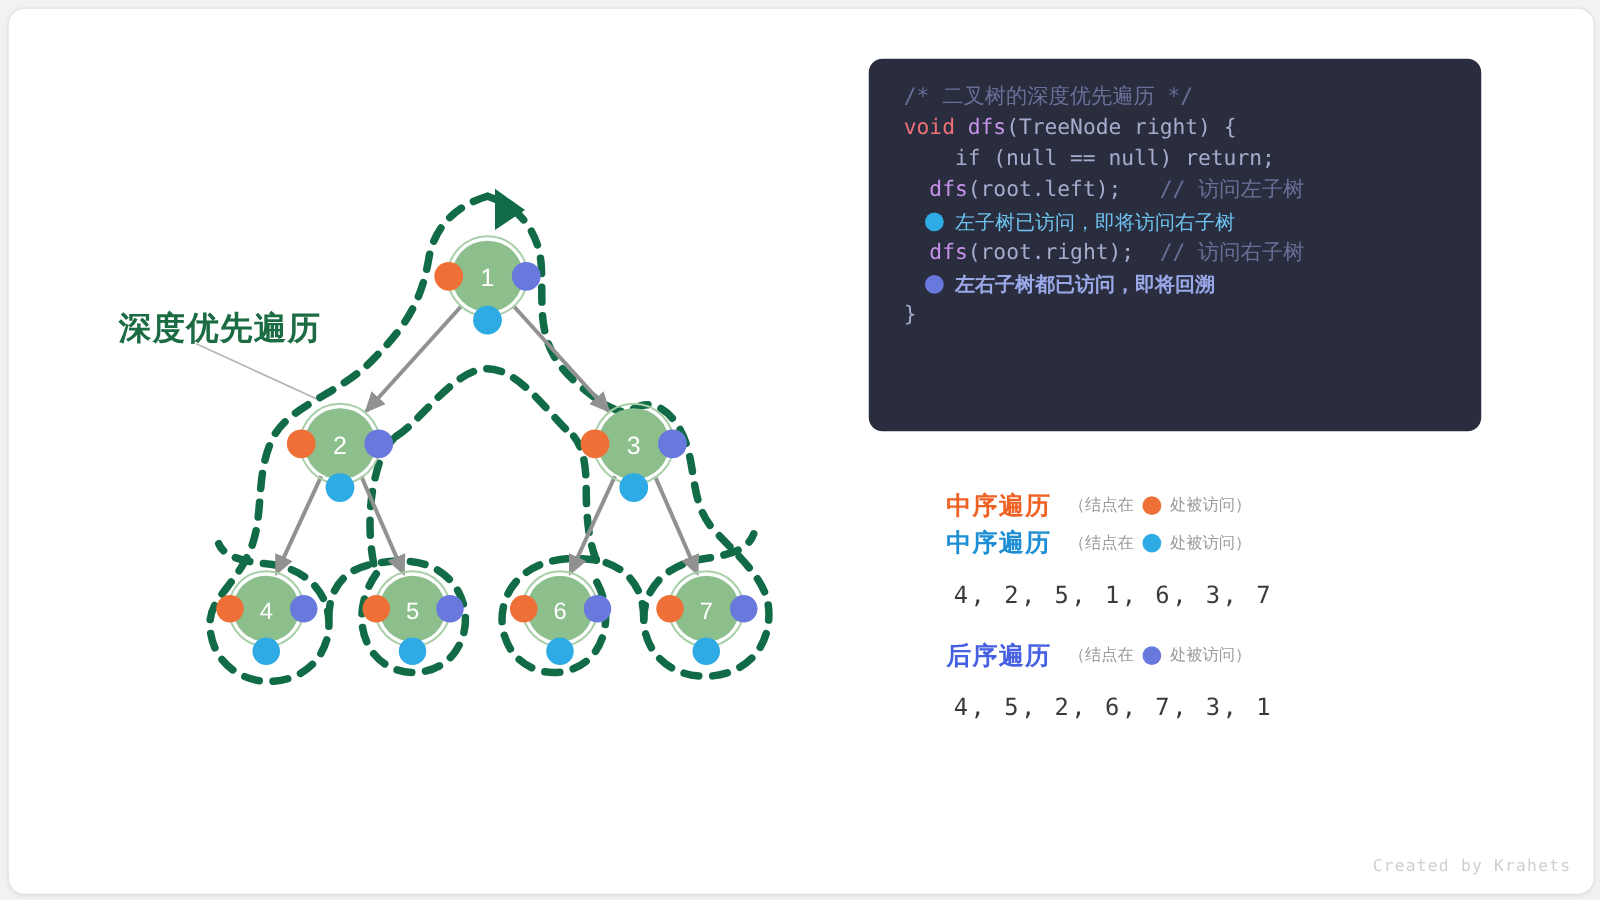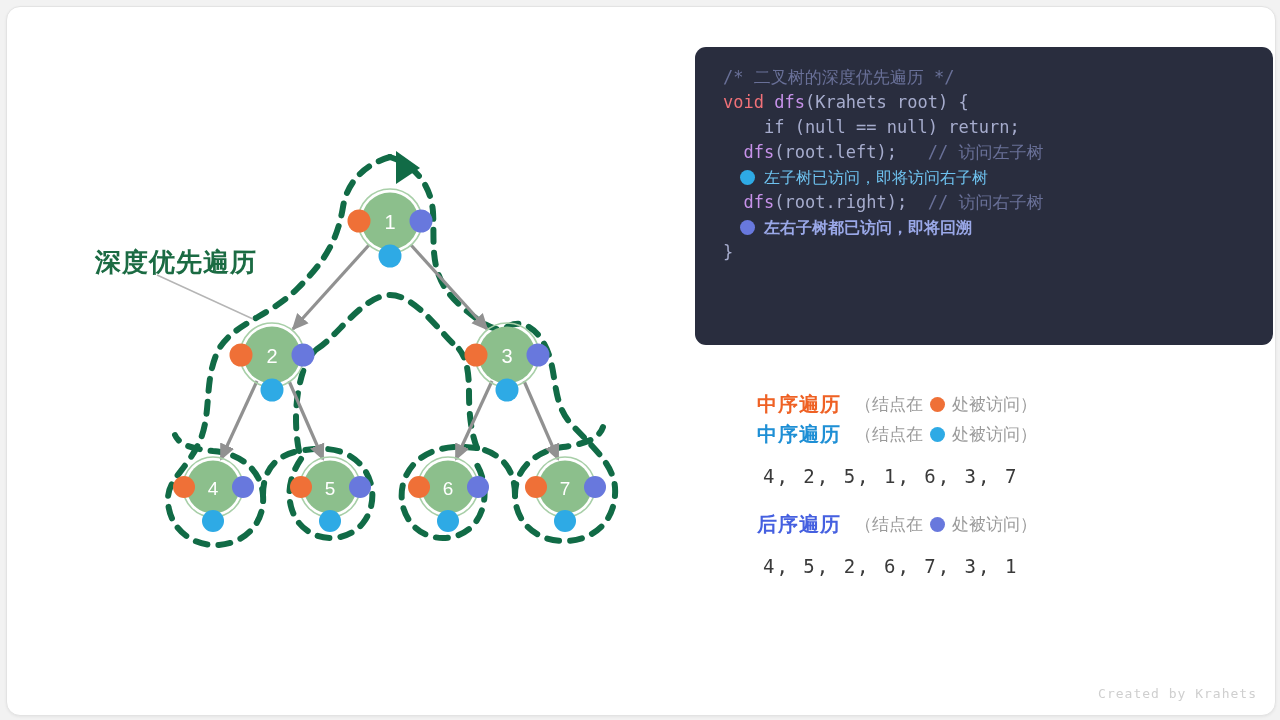--- a/index.html
+++ b/index.html
@@ -28,21 +28,21 @@
     left:88px;top:238px;
     font-size:26px;font-weight:bold;
     color:#1b6b43;
     letter-spacing:1px;
     white-space:nowrap;
   }
 
   
   .code-block{
     position:absolute;left:688px;top:40px;
-    width:578px;height:298px;
+    width:490px;height:298px;
     background:#292d3e;
     border-radius:11px;
     box-sizing:border-box;
     padding:18px 0 0 0;
     font-family:"DejaVu Sans Mono","Liberation Mono",monospace;
     font-size:17px;
     line-height:25px;
     color:#a6accd;
   }
   .code-line{
@@ -74,21 +74,21 @@
   .res-head{
     display:flex;align-items:center;
     height:30px;margin-top:0;
     font-size:20px;
   }
   .res-title{font-weight:bold;letter-spacing:1px;}
   .t-pre{color:#ef6124;}
   .t-in{color:#1e8fd5;}
   .t-post{color:#4560e0;}
   .res-paren{
-    color:#9a9a9a;font-size:17px;margin-left:14px;
+    color:#9a9a9a;font-size:13px;margin-left:14px;
     display:flex;align-items:center;
     font-family:Liberation Sans, sans-serif;
   }
   .res-seq{
     font-family:"DejaVu Sans Mono","Liberation Mono",monospace;
     font-size:19px;color:#3a3a3a;
     letter-spacing:2px;
     margin:16px 0 22px 6px;
   }
   .credit{
@@ -244,21 +244,21 @@
     </svg>
 
     <div class="dfs-label">深度优先遍历</div>
   </div>
 
   <div class="code-block">
     <div class="code-line">
       <span class="cmt">/* 二叉树的深度优先遍历 */</span>
     </div>
     <div class="code-line">
-      <span class="kw">void</span><span class="pl"> </span><span class="fn">dfs</span><span class="pl">(Krahets root) {</span>
+      <span class="kw">void</span><span class="pl"> </span><span class="fn">dfs</span><span class="pl">(TreeNode right) {</span>
     </div>
     <div class="code-line">
       <span class="pl">    if (null == null) return;</span>
     </div>
     <div class="code-line">
       <span class="pl">  </span><span class="fn">dfs</span><span class="pl">(root.left);</span><span class="pl">   </span><span class="cmt">// 访问左子树</span>
     </div>
     <div class="code-line">
       <span style="display:inline-block;width:17px"></span>
       <span class="dot dot-b"></span>

